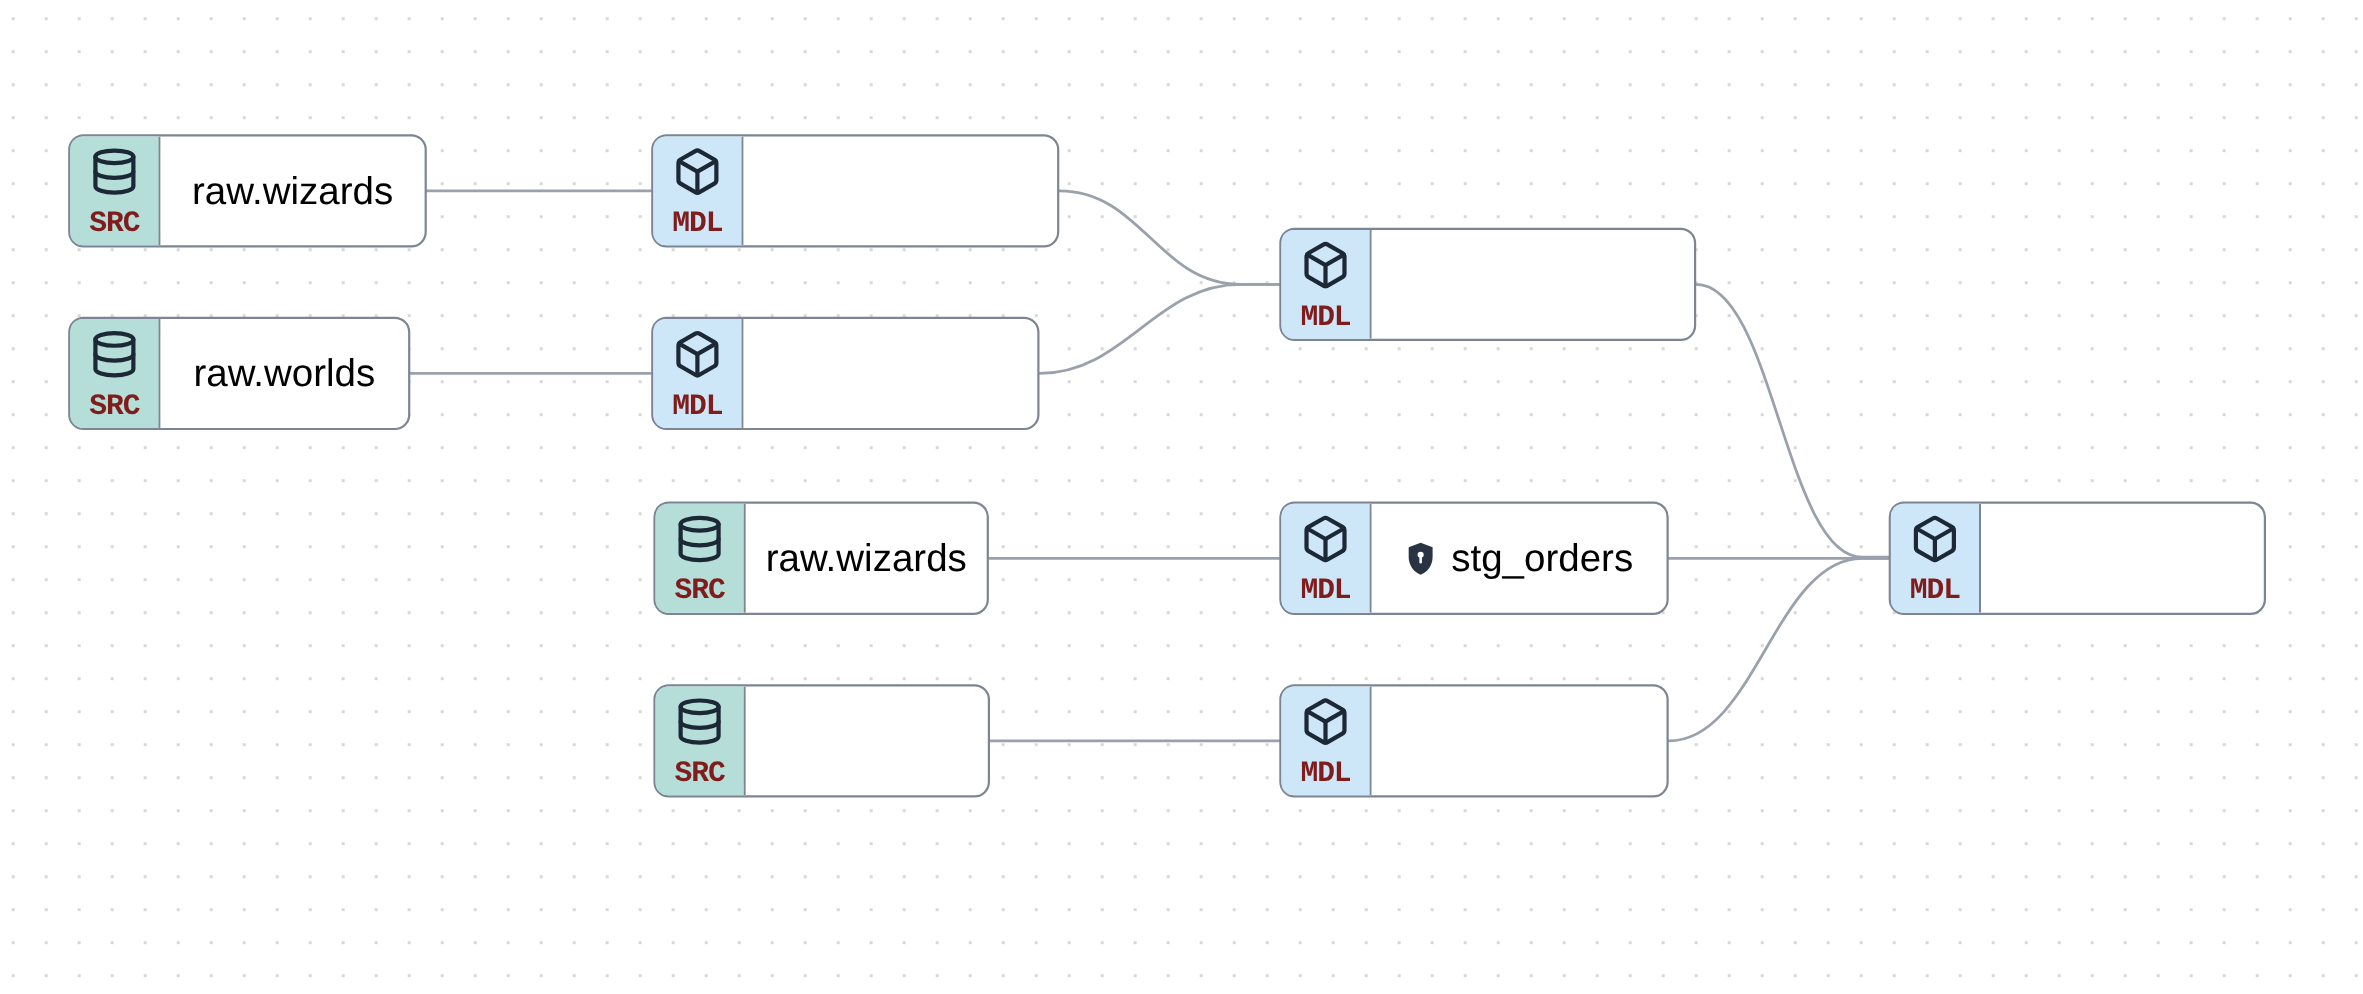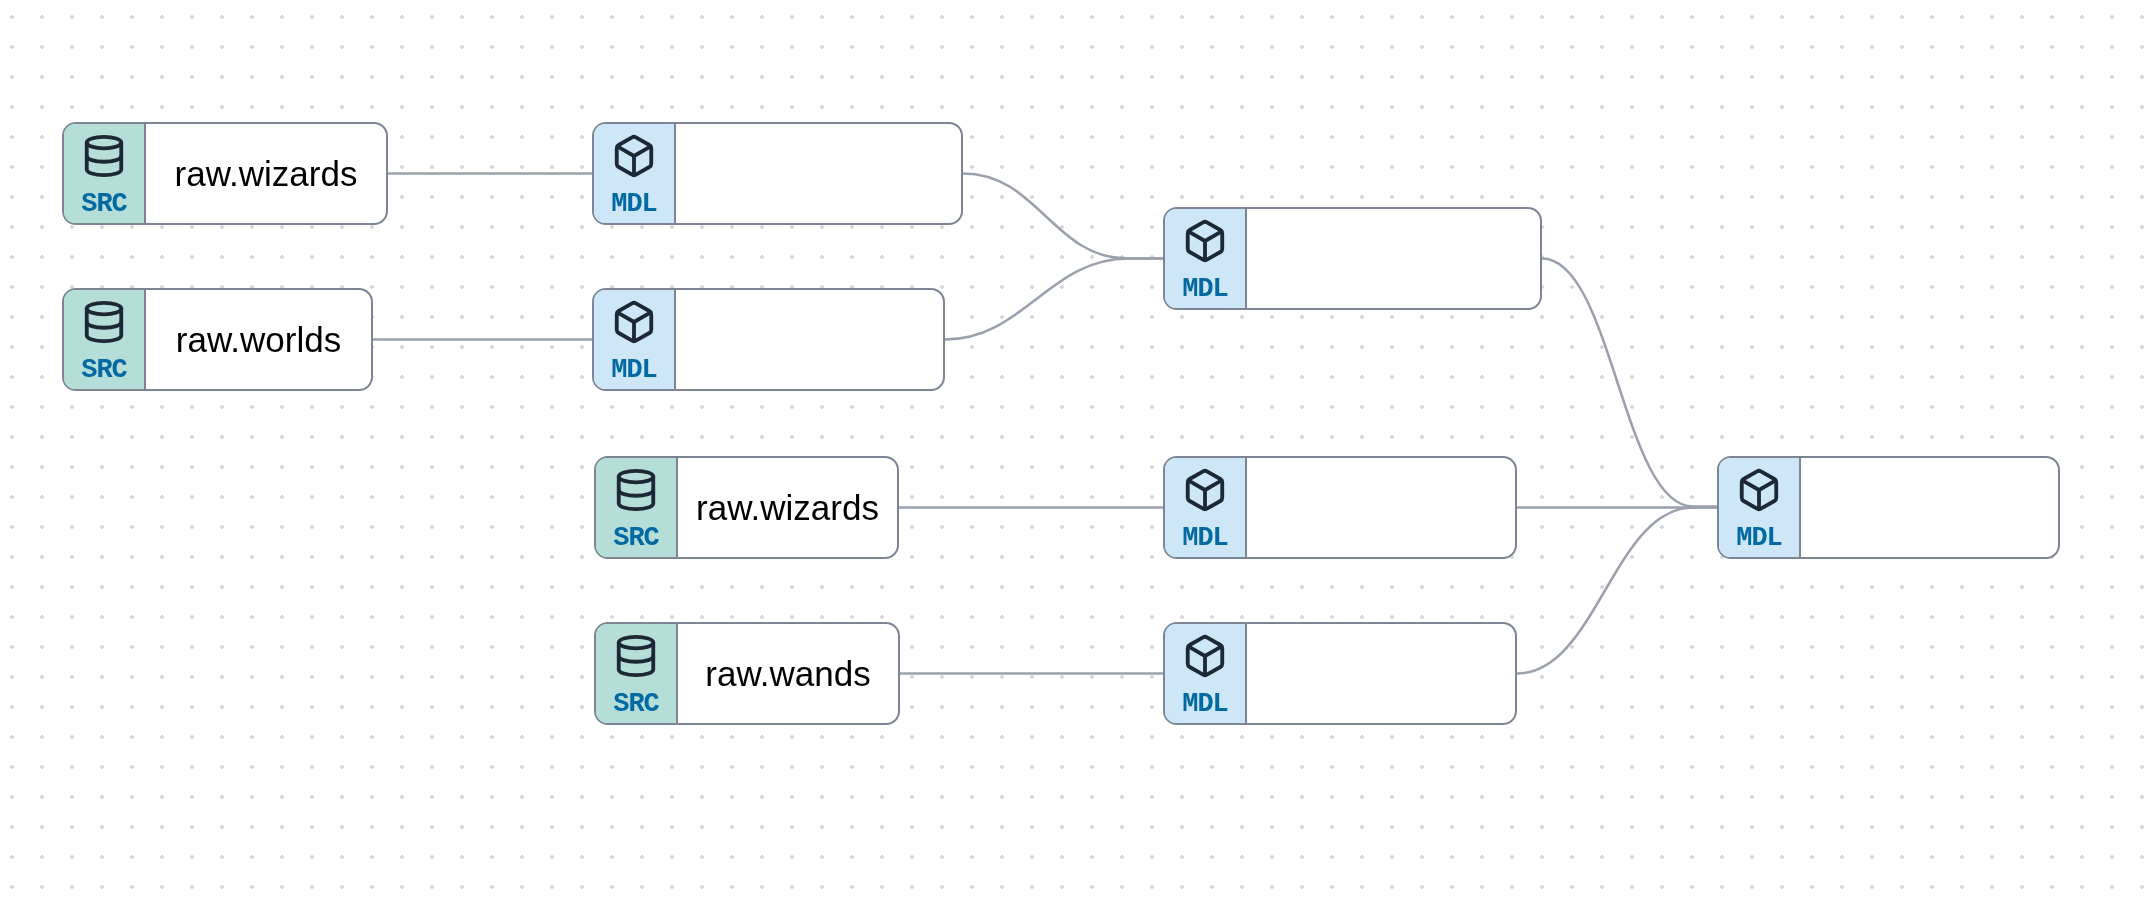--- a/index.html
+++ b/index.html
@@ -46,21 +46,21 @@
     align-items: center;
     justify-content: space-between;
     padding: 9px 0 5px 0;
     box-sizing: border-box;
   }
   .badge .badge-label {
     font-family: "Liberation Mono", "DejaVu Sans Mono", monospace;
     font-size: 27px;
     font-weight: 600;
     letter-spacing: -1px;
-    color: #0369a1;
+    color: #7f1d1d;
     line-height: 1;
   }
   .node .body {
     flex: 1 1 auto;
     display: flex;
     align-items: center;
     justify-content: center;
     gap: 13px;
     padding: 0 12px;
     min-width: 0;
@@ -161,32 +161,37 @@
       </div>
       <div class="node" style="left: 1163px; top: 456px; width: 354px;">
         <div class="badge" style="background:#cde7f8">
           <svg class="icon-svg" viewBox="0 0 24 24" width="46" height="46" fill="none" stroke="#1d2836" stroke-width="2" stroke-linecap="round" stroke-linejoin="round">
             <path d="M21 8a2 2 0 0 0-1-1.73l-7-4a2 2 0 0 0-2 0l-7 4A2 2 0 0 0 3 8v8a2 2 0 0 0 1 1.73l7 4a2 2 0 0 0 2 0l7-4A2 2 0 0 0 21 16Z"></path>
             <path d="M3.3 7 L12 12 L20.7 7"></path>
             <path d="M12 22 V12"></path>
           </svg>
           <span class="badge-label">MDL</span>
         </div>
+        <div class="body">
+          <svg class="icon-svg" viewBox="0 0 24 26" width="29" height="32">
+            <path d="M12 1 L21 4.4 V11.5 C21 18 17.2 23 12 25 C6.8 23 3 18 3 11.5 V4.4 Z" fill="#2a3342"></path>
+            <circle cx="12" cy="10" r="2.3" fill="#ffffff"></circle>
+            <rect x="11.05" y="11" width="1.9" height="5.6" rx="0.95" fill="#ffffff"></rect>
+          </svg>
+          <span class="label">stg_orders</span>
+        </div>
       </div>
       <div class="node" style="left: 594px; top: 622px; width: 306px;">
         <div class="badge" style="background:#b5ded9">
           <svg class="icon-svg" viewBox="0 0 24 24" width="46" height="46" fill="none" stroke="#1d2836" stroke-width="2" stroke-linecap="round" stroke-linejoin="round">
             <ellipse cx="12" cy="5" rx="9" ry="3"></ellipse>
             <path d="M3 5 V19 A9 3 0 0 0 21 19 V5"></path>
             <path d="M3 12 A9 3 0 0 0 21 12"></path>
           </svg>
           <span class="badge-label">SRC</span>
-        </div>
-        <div class="body">
-          <span class="label">raw.wands</span>
         </div>
       </div>
       <div class="node" style="left: 1163px; top: 622px; width: 354px;">
         <div class="badge" style="background:#cde7f8">
           <svg class="icon-svg" viewBox="0 0 24 24" width="46" height="46" fill="none" stroke="#1d2836" stroke-width="2" stroke-linecap="round" stroke-linejoin="round">
             <path d="M21 8a2 2 0 0 0-1-1.73l-7-4a2 2 0 0 0-2 0l-7 4A2 2 0 0 0 3 8v8a2 2 0 0 0 1 1.73l7 4a2 2 0 0 0 2 0l7-4A2 2 0 0 0 21 16Z"></path>
             <path d="M3.3 7 L12 12 L20.7 7"></path>
             <path d="M12 22 V12"></path>
           </svg>
           <span class="badge-label">MDL</span>

